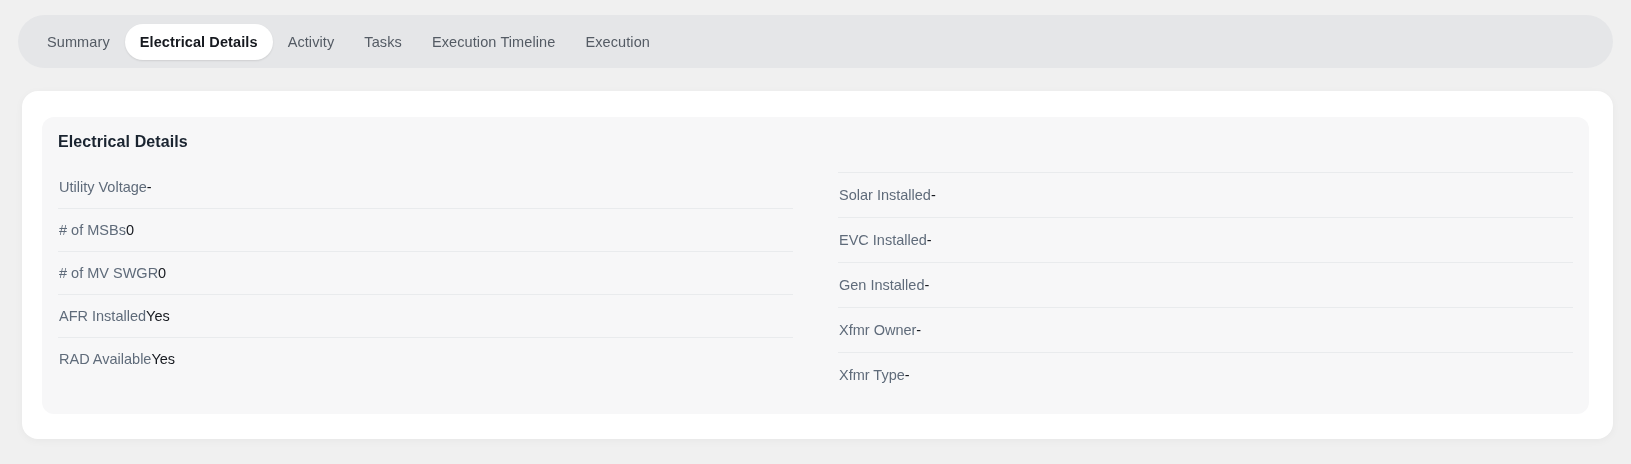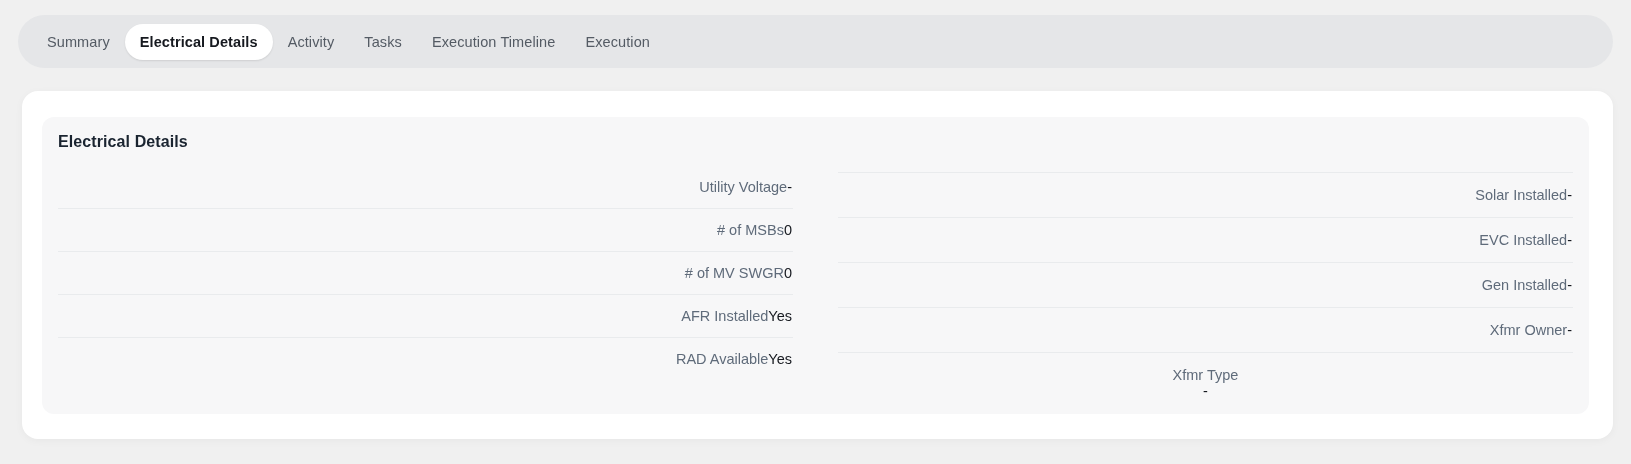--- a/index.html
+++ b/index.html
@@ -75,29 +75,29 @@
     display: flex;
     gap: 45px;
   }
   .col { flex: 1 1 0; }
   .col-right {
     margin-top: 6px;
     border-top: 1px solid #e9ebed;
   }
   .row {
     display: flex;
-    justify-content: flex-end;
+    justify-content: flex-start;
     align-items: center;
     padding: 13px 1px;
     font-size: 14.5px;
   }
   .col-left .row { border-bottom: 1px solid #e9ebed; }
   .col-left .row:last-child { border-bottom: none; }
   .col-right .row { padding: 14px 1px; border-bottom: 1px solid #e9ebed; }
-  .col-right .row:last-child { border-bottom: none; flex-direction: column; }
+  .col-right .row:last-child { border-bottom: none; }
   .row .label { color: #5f6b7a; }
   .row .value { color: #16191f; }
 </style>
 </head>
 <body>
 
 <nav class="tabbar">
   <button class="tab">Summary</button>
   <button class="tab active">Electrical Details</button>
   <button class="tab">Activity</button>

